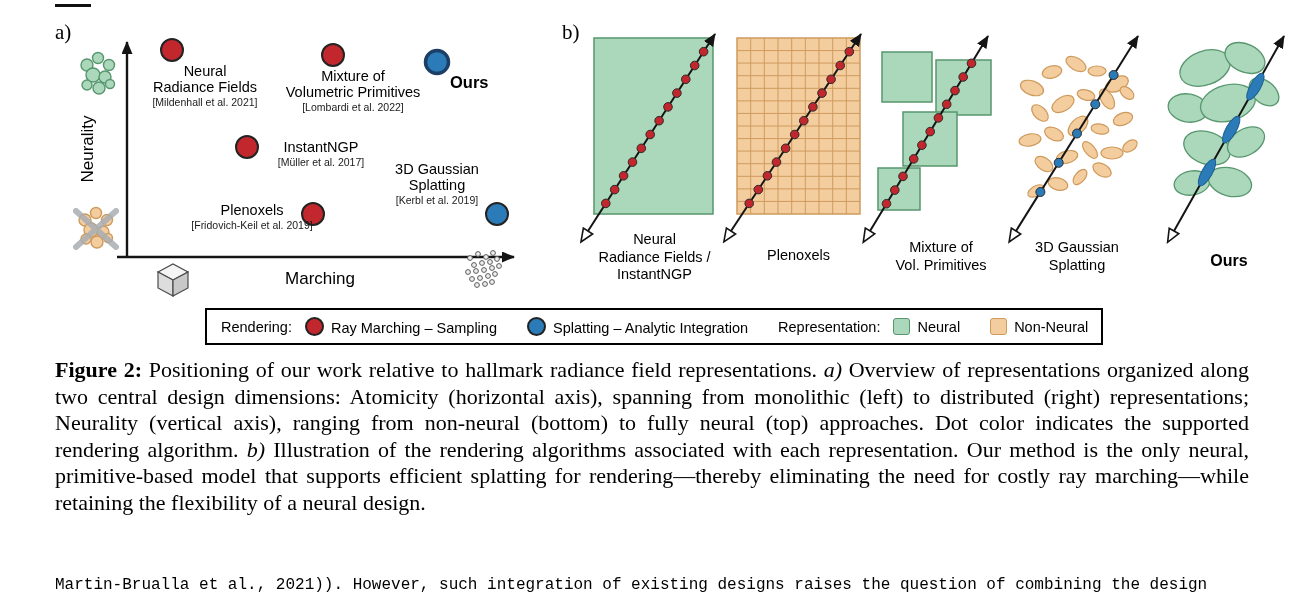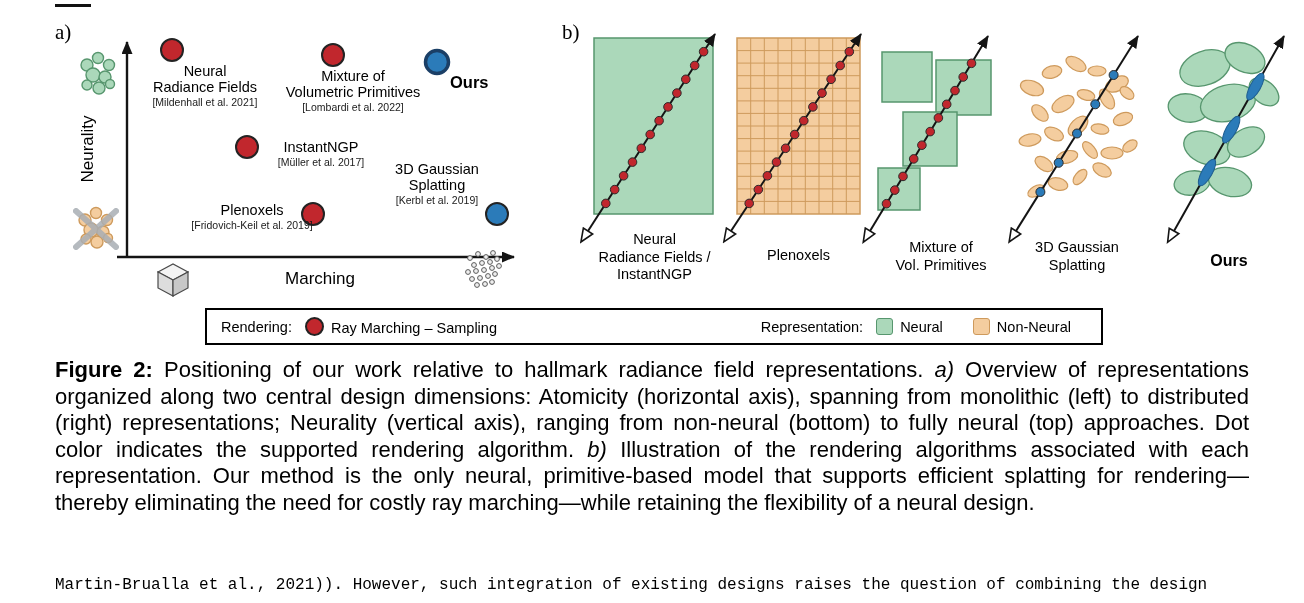--- a/index.html
+++ b/index.html
@@ -50,21 +50,21 @@
   .leg-item{display:flex;align-items:flex-end;margin-right:30px;flex:none}
   .leg-spacer{flex:1}
   .sw-dot{width:15px;height:15px;border-radius:50%;border:2px solid #222;display:inline-block;margin-right:7px;flex:none}
   .sw-red{background:var(--ray-red,#C1272D)}
   .sw-blue{background:var(--splat-blue,#2B7BB9)}
   .sw-sq{width:15px;height:15px;border-radius:3px;display:inline-block;margin-right:7px;flex:none}
   .sw-green{background:var(--neural-green,#ABD8BA);border:1.5px solid var(--neural-green-border,#57966E)}
   .sw-orange{background:var(--nonneural-orange,#F4CD9F);border:1.5px solid var(--nonneural-orange-border,#CE9A5C)}
 
   .caption{position:absolute;left:55px;top:357px;width:1194px;
-           font-family:Liberation Sans, sans-serif;font-size:22px;line-height:26.5px;
+           font-family:Liberation Serif, serif;font-size:22px;line-height:26.5px;
            text-align:justify;color:#000}
   .caption .b{font-weight:bold}
   .caption .i{font-style:italic}
   .bodytext{position:absolute;left:55px;top:576px;width:1210px;
             font-family:Liberation Mono, monospace;font-size:16px;color:#000;
             white-space:nowrap;overflow:hidden}
 </style>
 </head>
 <body>
 
@@ -316,20 +316,24 @@
 Splatting</div>
     <div class="pb-label bold" style="left:1193px;top:251px;width:72px">Ours</div>
   </div>
 
   <div class="legend">
     <span class="leg-title">Rendering:</span>
     <span class="leg-item">
       <span class="sw-dot sw-red"></span>
       <span>Ray Marching – Sampling</span>
     </span>
+    <span class="leg-item">
+      <span class="sw-dot sw-blue"></span>
+      <span>Splatting – Analytic Integration</span>
+    </span>
     <span class="leg-spacer"></span>
     <span class="leg-title">Representation:</span>
     <span class="leg-item">
       <span class="sw-sq sw-green"></span>
       <span>Neural</span>
     </span>
     <span class="leg-item" style="margin-right:16px">
       <span class="sw-sq sw-orange"></span>
       <span>Non-Neural</span>
     </span>

